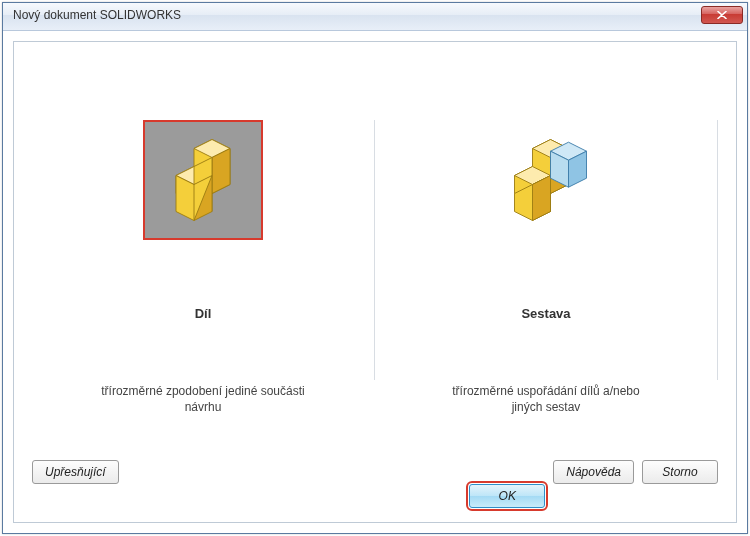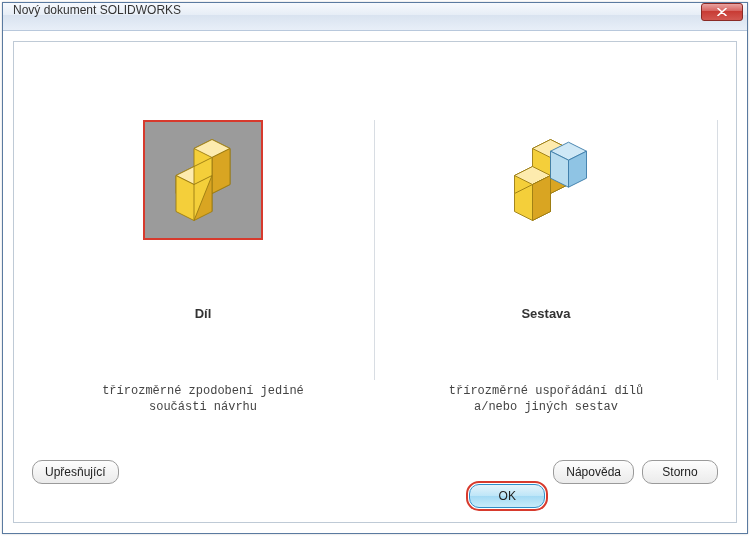--- a/index.html
+++ b/index.html
@@ -21,21 +21,21 @@
     background: #ffffff;
     display: flex;
     flex-direction: column;
     box-shadow: 0 0 2px rgba(0,0,0,0.2);
   }
   .titlebar {
     height: 28px;
     background: linear-gradient(to bottom, #f6f9fd 0%, #e6edf6 45%, #d9e3f0 46%, #e8eff8 100%);
     border-bottom: 1px solid #b8c8dc;
     display: flex;
-    align-items: flex-start;
+    align-items: center;
     padding: 0 2px 4px 10px;
   }
   .titlebar-title {
     flex: 1;
     color: #333;
     font-size: 12px;
   }
   .close-btn {
     width: 42px;
     height: 18px;
@@ -96,42 +96,42 @@
     font-weight: bold;
     color: #333;
     font-size: 13px;
   }
   .option-desc {
     margin-top: 22px;
     color: #444;
     font-size: 12px;
     line-height: 1.35;
     max-width: 210px;
-    font-family: Liberation Mono, monospace;
   }
   .button-row {
     display: flex;
     align-items: center;
     gap: 8px;
     padding-top: 10px;
   }
   .spacer { flex: 1; }
   .btn {
     height: 24px;
     min-width: 76px;
     padding: 0 12px;
     background: linear-gradient(to bottom, #fdfdfd, #ebebeb);
     border: 1px solid #9a9a9a;
-    border-radius: 10px;
+    border-radius: 3px;
     font-size: 12px;
     color: #222;
     display: flex;
     align-items: center;
     justify-content: center;
     cursor: default;
+    font-style: italic;
   }
   .btn.ok {
     background: linear-gradient(to bottom, #e4f3fb 0%, #bfe6f8 48%, #a3daf4 50%, #c8ebfa 100%);
     border: 1px solid #2f8fc9;
     outline: 2px solid #d73a2d;
     outline-offset: 1px;
     margin-top: 48px;
   }
 </style>
 </head>

